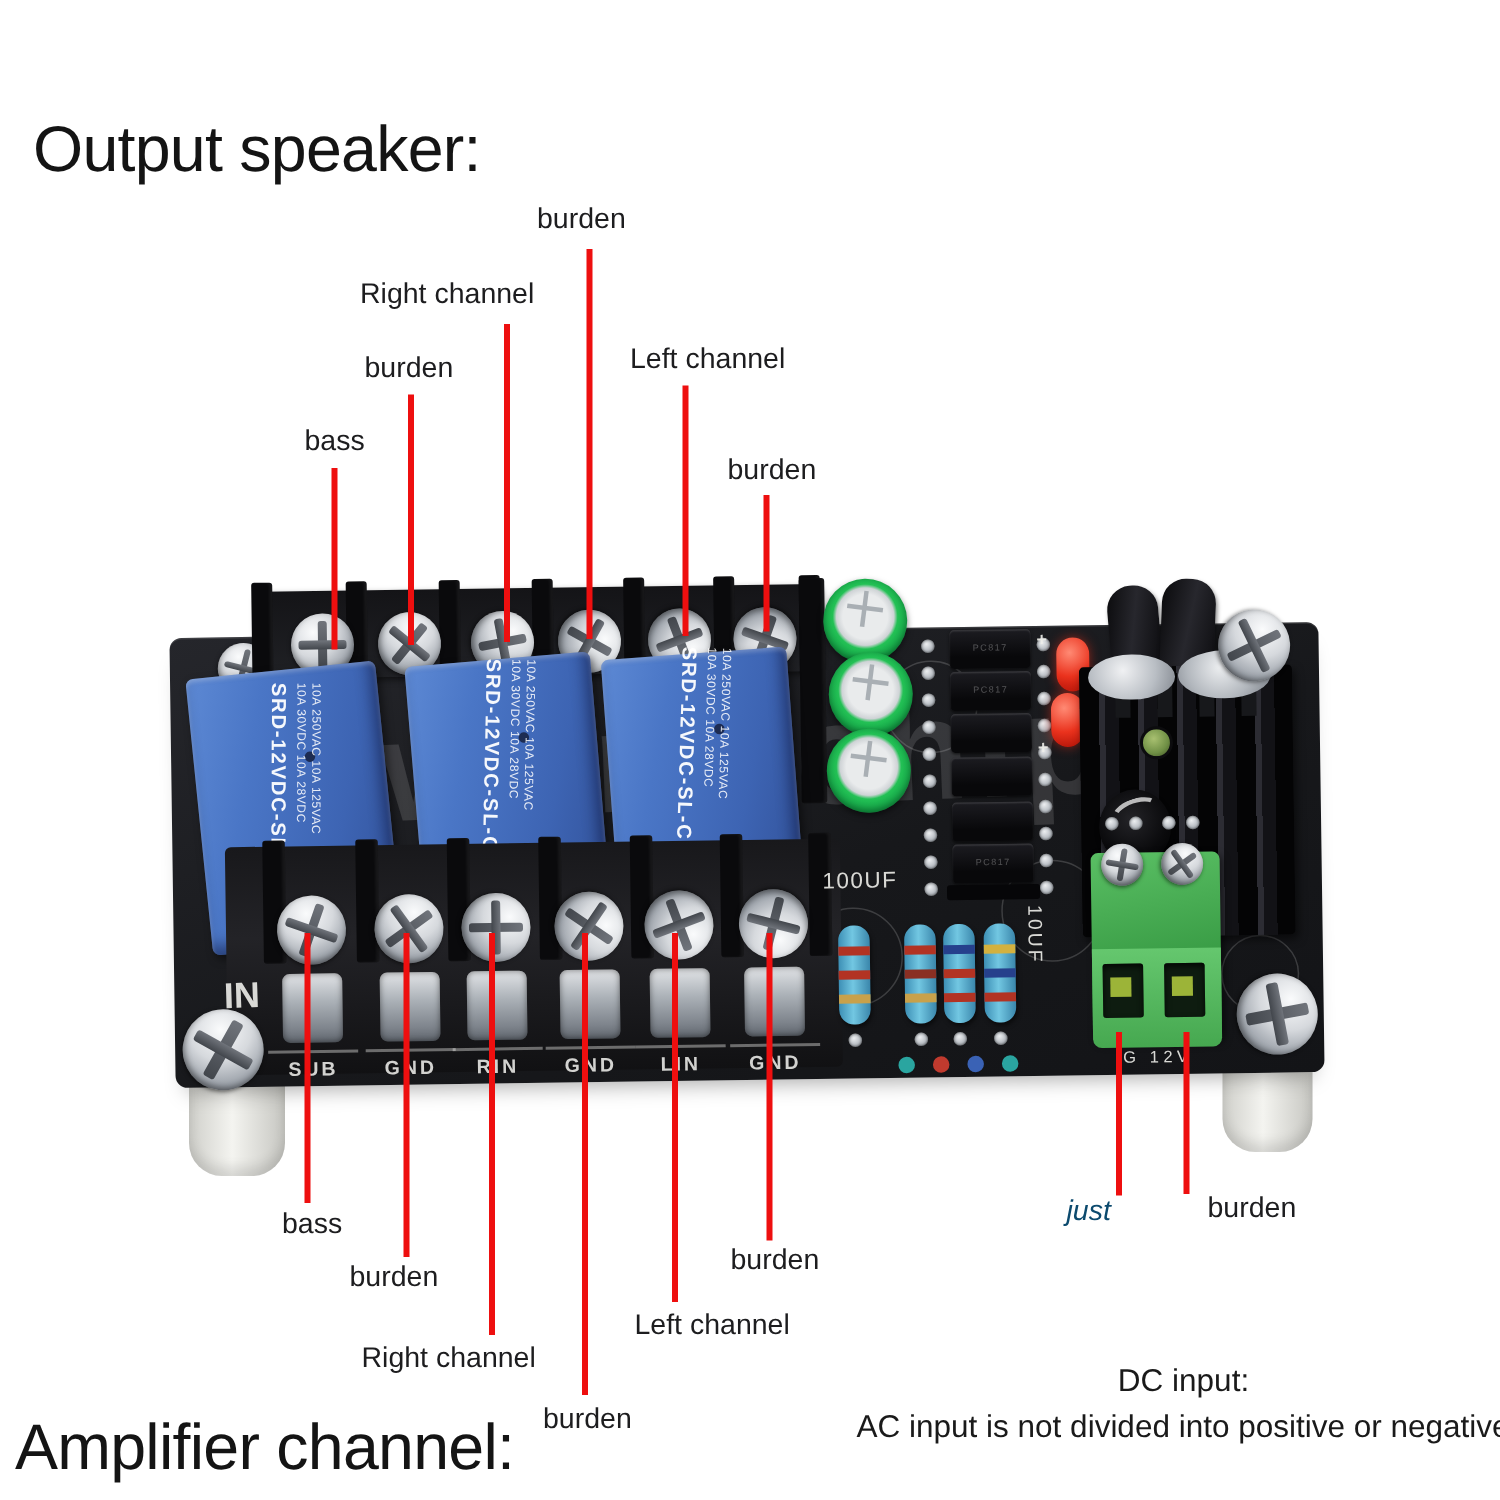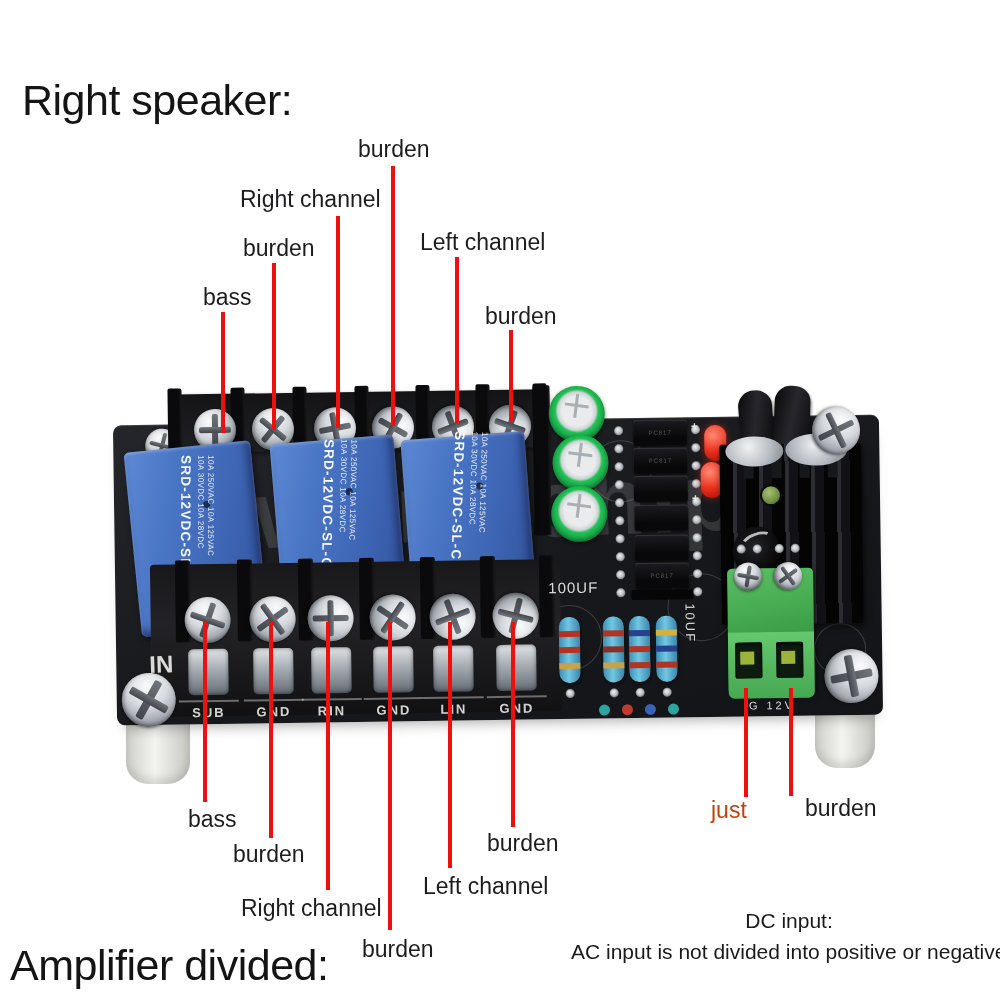--- a/index.html
+++ b/index.html
@@ -1,21 +1,21 @@
 <!DOCTYPE html>
 <html><head>
 <meta charset="utf-8">
 <style>
   html,body{margin:0;padding:0;background:#fff;}
   .page{position:relative;width:1000px;height:1000px;background:#ffffff;overflow:hidden;
         font-family:"Liberation Sans",sans-serif;}
   .title{position:absolute;font-size:43px;color:#141414;font-weight:400;letter-spacing:-0.5px;white-space:nowrap;z-index:6;}
   .note-block{position:absolute;left:571px;top:905px;width:436px;text-align:center;z-index:6;}
   .note-line{font-size:21px;color:#1a1a1a;line-height:31px;white-space:nowrap;}
-  .ann-label{position:absolute;font-size:23px;color:#1d1d1f;white-space:nowrap;z-index:6;}
+  .ann-label{position:absolute;font-size:19px;color:#1d1d1f;white-space:nowrap;z-index:6;}
   .ann-line{position:absolute;width:4px;z-index:5;}
   
   .board{position:absolute;left:115px;top:420px;width:766px;height:300px;z-index:2;
          background:linear-gradient(160deg,#25262b,#17181b 55%,#131417);
          border-radius:8px;transform:rotate(-0.8deg);
          box-shadow:0 10px 14px -8px rgba(0,0,0,0.35), inset 0 1px 0 rgba(255,255,255,0.12);}
   .board-clip{position:absolute;inset:0;border-radius:8px;overflow:hidden;}
   .part{position:absolute;}
   .watermark{position:absolute;font-weight:bold;font-size:96px;letter-spacing:4px;
              color:rgba(255,255,255,0.13);transform:rotate(-1.5deg);white-space:nowrap;}
@@ -59,22 +59,22 @@
   .standoff{position:absolute;z-index:1;
             background:linear-gradient(90deg,#cfcfca,#f4f4f0 45%,#c6c6c1);
             border-radius:12px 12px 22px 22px;box-shadow:inset 0 -6px 8px rgba(0,0,0,0.12);}
   .silk{position:absolute;color:rgba(238,238,234,0.9);white-space:nowrap;}
 </style>
 </head>
 <body>
 
 <div class="page">
 
-  <div class="title" style="left:22px;top:76px;">Right speaker:</div>
-  <div class="title" style="left:10px;top:941px;">Amplifier divided:</div>
+  <div class="title" style="left:22px;top:76px;">Output speaker:</div>
+  <div class="title" style="left:10px;top:941px;">Amplifier channel:</div>
 
   <div class="note-block">
     <div class="note-line">DC input:</div>
     <div class="note-line">AC input is not divided into positive or negative:</div>
   </div>
 
   <div class="standoff" style="left:126px;top:710px;width:64px;height:74px;"></div>
   <div class="standoff" style="left:815px;top:700px;width:60px;height:68px;"></div>
 
   <div class="board" id="board">
@@ -338,17 +338,17 @@
       <div class="ann-label" style="left: 233px; top: 841px; color: rgb(29, 29, 31);">burden</div>
       <div class="ann-line" style="left: 326px; top: 622px; height: 268px; background: rgb(238, 15, 15);"></div>
       <div class="ann-label" style="left: 241px; top: 895px; color: rgb(29, 29, 31);">Right channel</div>
       <div class="ann-line" style="left: 388px; top: 622px; height: 308px; background: rgb(238, 15, 15);"></div>
       <div class="ann-label" style="left: 362px; top: 936px; color: rgb(29, 29, 31);">burden</div>
       <div class="ann-line" style="left: 448px; top: 622px; height: 246px; background: rgb(238, 15, 15);"></div>
       <div class="ann-label" style="left: 423px; top: 873px; color: rgb(29, 29, 31);">Left channel</div>
       <div class="ann-line" style="left: 511px; top: 622px; height: 205px; background: rgb(238, 15, 15);"></div>
       <div class="ann-label" style="left: 487px; top: 830px; color: rgb(29, 29, 31);">burden</div>
       <div class="ann-line" style="left: 744px; top: 688px; height: 109px; background: rgb(238, 15, 15);"></div>
-      <div class="ann-label" style="left: 711px; top: 797px; color: #c2410c;">just</div>
+      <div class="ann-label" style="left: 711px; top: 797px; color: #0c4a6e; font-style: italic;">just</div>
       <div class="ann-line" style="left: 789px; top: 688px; height: 108px; background: rgb(238, 15, 15);"></div>
       <div class="ann-label" style="left: 805px; top: 795px; color: rgb(29, 29, 31);">burden</div>
     </div>
 </div>
 
 </body></html>

